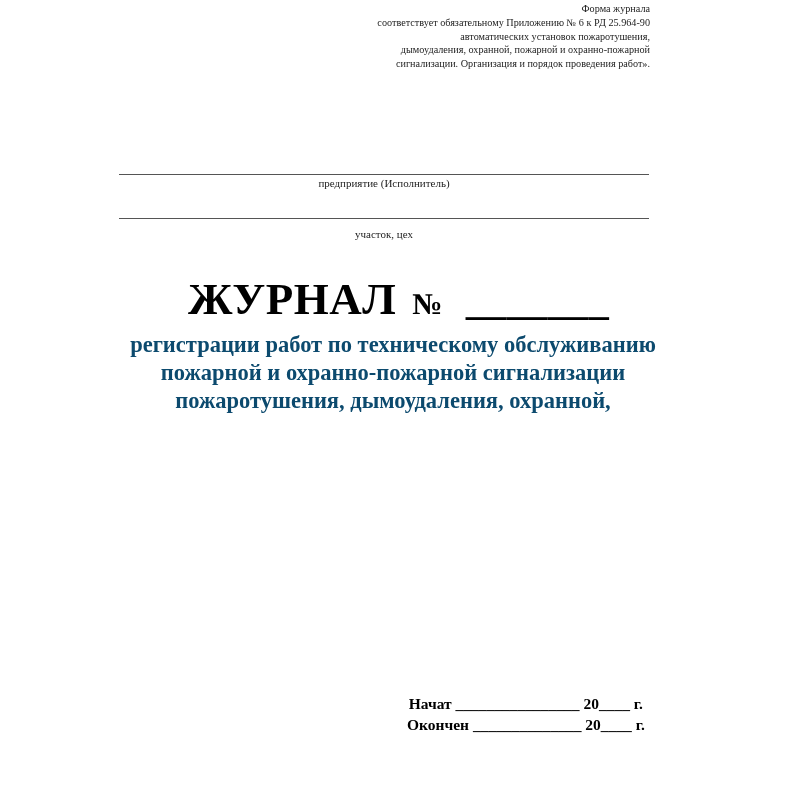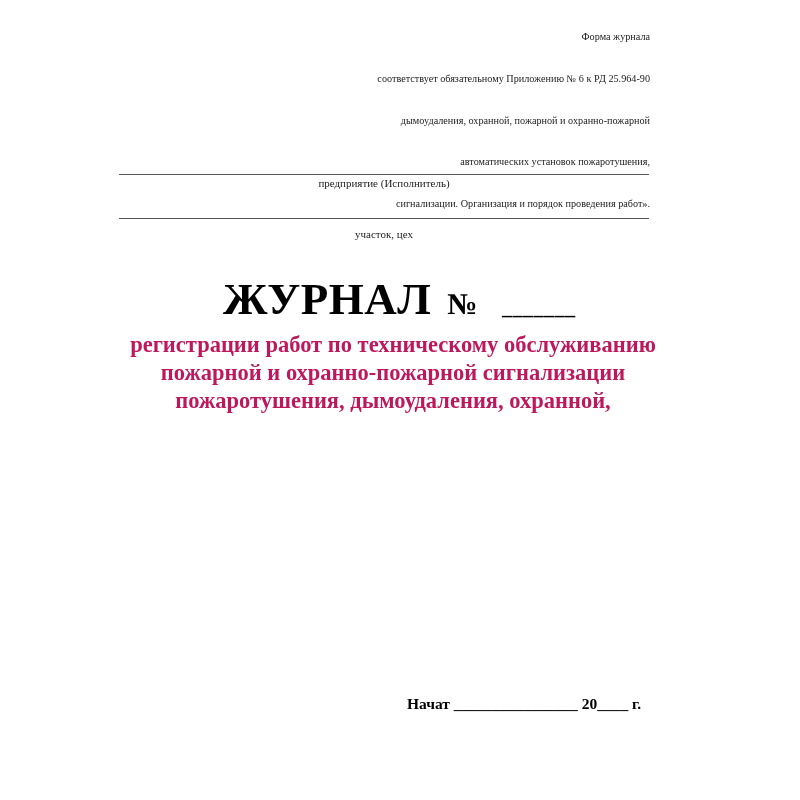--- a/index.html
+++ b/index.html
@@ -18,21 +18,21 @@
     .note {
       position: absolute;
       right: 150px;
       top: 2px;
       width: 300px;
       text-align: right;
       font-size: 10.2px;
       line-height: 13.8px;
       color: #222;
     }
-    .note div { white-space: nowrap; margin-top: 28px; }
+    .note div { white-space: nowrap; }
     .field-line {
       position: absolute;
       left: 119px;
       width: 530px;
       border-top: 1px solid #555;
     }
     .field-caption {
       position: absolute;
       left: 119px;
       width: 530px;
@@ -50,55 +50,55 @@
       font-size: 45px;
       line-height: 54px;
       letter-spacing: 0.5px;
       color: #000;
     }
     .title .no {
       font-size: 30px;
       margin-left: 4px;
     }
     .title .blank {
-      font-size: 20px;
+      font-size: 40px;
       margin-left: 14px;
       font-style: italic;
     }
     .subtitle {
       position: absolute;
       left: 0;
       width: 786px;
       top: 331px;
       text-align: center;
       font-weight: bold;
       font-size: 22.5px;
       line-height: 28px;
-      color: #be185d;
+      color: #0c4a6e;
     }
     .dates {
       position: absolute;
       left: 407px;
       top: 693px;
       font-weight: bold;
       font-size: 15.5px;
       line-height: 21px;
       color: #000;
       white-space: nowrap;
       text-align: center;
     }
   </style>
 </head>
 <body>
 
 <div class="note">
   <div>Форма журнала</div>
   <div>соответствует обязательному Приложению № 6 к РД 25.964-90</div>
+  <div>автоматических установок пожаротушения,</div>
   <div>дымоудаления, охранной, пожарной и охранно-пожарной</div>
-  <div>автоматических установок пожаротушения,</div>
   <div>сигнализации. Организация и порядок проведения работ».</div>
 </div>
 
 <div class="field-line" style="top:174px;"></div>
 <div class="field-caption" style="top:177px;">предприятие (Исполнитель)</div>
 
 <div class="field-line" style="top:218px;"></div>
 <div class="field-caption" style="top:228px;">участок, цех</div>
 
 <div class="title">
@@ -108,13 +108,14 @@
 </div>
 
 <div class="subtitle">
   <div>регистрации работ по техническому обслуживанию</div>
   <div>пожарной и охранно-пожарной сигнализации</div>
   <div>пожаротушения, дымоудаления, охранной,</div>
 </div>
 
 <div class="dates">
   <div>Начат ________________ 20____ г.</div>
+  <div>Окончен ______________ 20____ г.</div>
 </div>
 
 </body></html>

